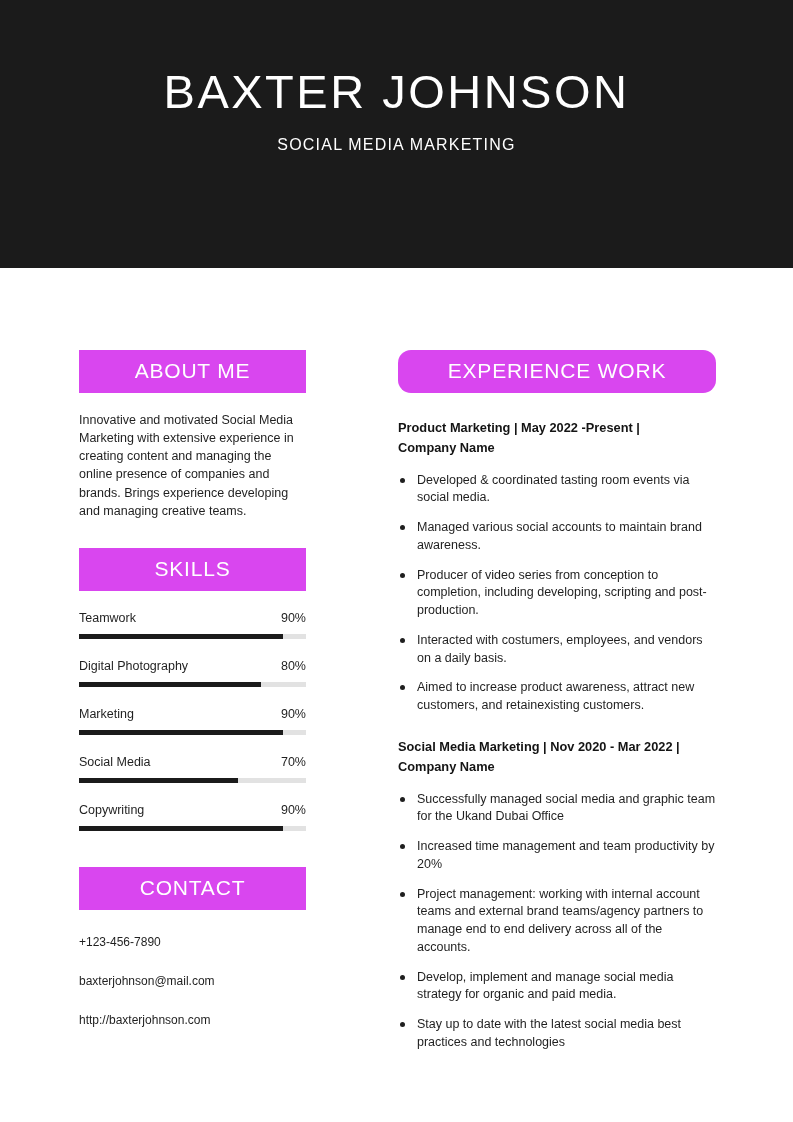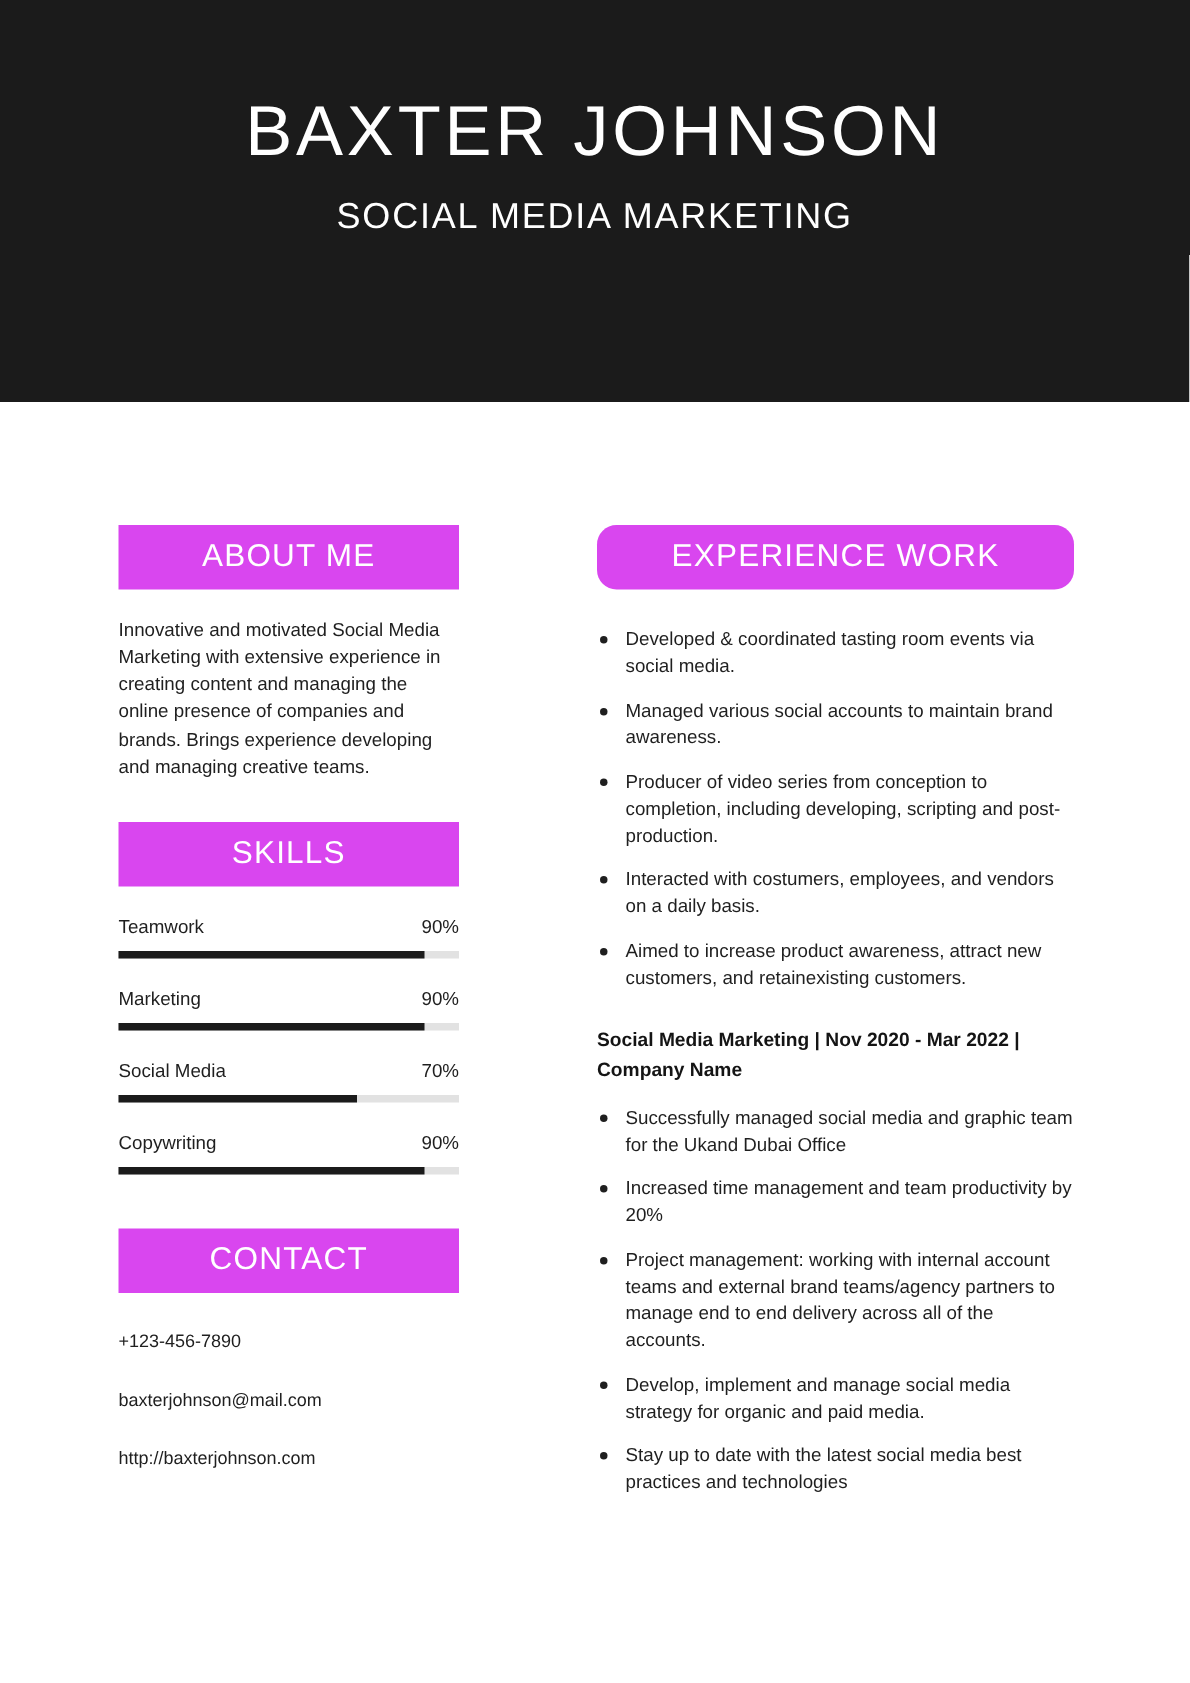--- a/index.html
+++ b/index.html
@@ -31,21 +31,21 @@
   .header-name {
     color: #ffffff;
     font-size: 47px;
     letter-spacing: 2.5px;
     font-weight: 400;
     line-height: 1.1;
     text-align: center;
   }
   .header-subtitle {
     color: #ffffff;
-    font-size: 24px;
+    font-size: 16px;
     letter-spacing: 1.2px;
     font-weight: 400;
     margin-top: 18px;
     text-align: center;
   }
 
   
   .content {
     display: flex;
     padding: 82px 0 0 0;
@@ -178,20 +178,29 @@
       <div class="skill">
         <div class="skill-row">
           <span>Teamwork</span>
           <span>90%</span>
         </div>
         <div class="skill-track">
           <div class="skill-fill" style="width:90%"></div>
         </div>
       </div>
 
+      <div class="skill">
+        <div class="skill-row">
+          <span>Digital Photography</span>
+          <span>80%</span>
+        </div>
+        <div class="skill-track">
+          <div class="skill-fill" style="width:80%"></div>
+        </div>
+      </div>
 
       <div class="skill">
         <div class="skill-row">
           <span>Marketing</span>
           <span>90%</span>
         </div>
         <div class="skill-track">
           <div class="skill-fill" style="width:90%"></div>
         </div>
       </div>
@@ -223,20 +232,21 @@
       <div class="contact-item">baxterjohnson@mail.com</div>
       <div class="contact-item">http://baxterjohnson.com</div>
     </div>
 
   </div>
 
   <div class="right-col">
     <div class="section-bar right">EXPERIENCE WORK</div>
 
     <div class="job">
+      <div class="job-title">Product Marketing | May 2022 -Present | Company Name</div>
       <ul class="bullets">
         <li>Developed &amp; coordinated tasting room events via social media.</li>
         <li>Managed various social accounts to maintain brand awareness.</li>
         <li>Producer of video series from conception to completion, including developing, scripting and post-production.</li>
         <li>Interacted with costumers, employees, and vendors on a daily basis.</li>
         <li>Aimed to increase product awareness, attract new customers, and retainexisting customers.</li>
       </ul>
     </div>
 
     <div class="job second">

